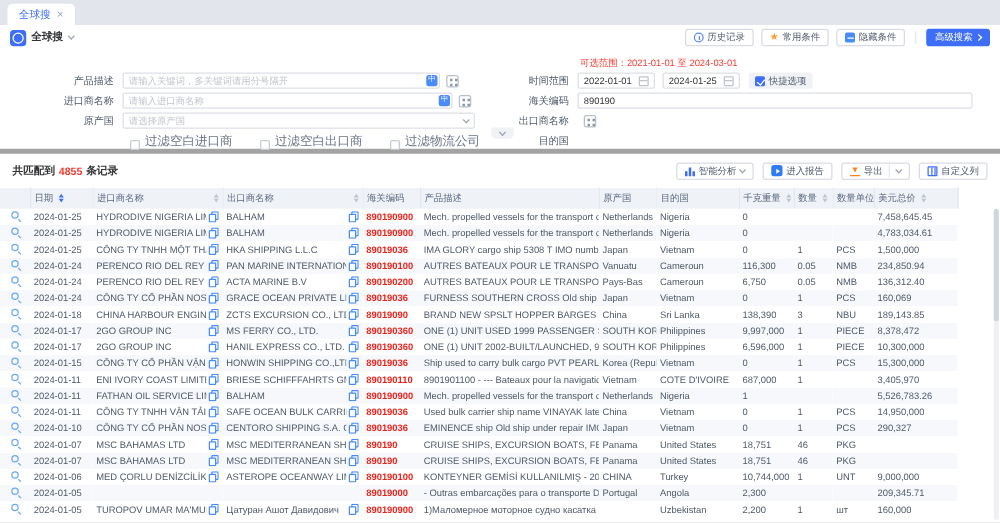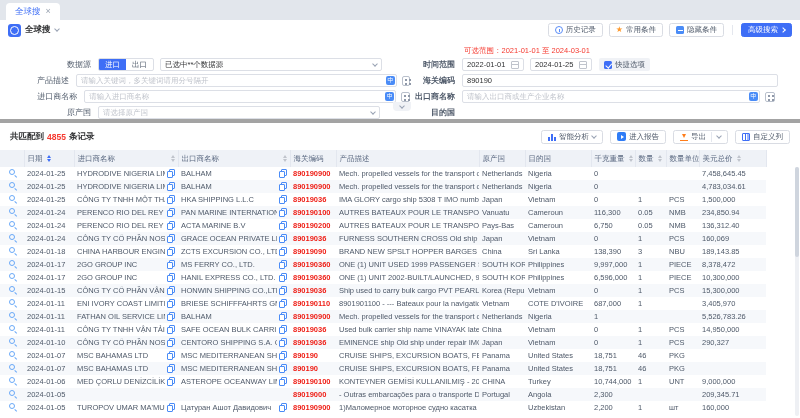--- a/index.html
+++ b/index.html
@@ -29,21 +29,21 @@
   .hide-ico::after{content:"";position:absolute;left:1.5px;top:3.5px;width:5px;height:1px;background:#fff;}
 
   
   .filter{position:absolute;top:40px;left:0;right:0;height:79px;background:#fff;}
   .fcol{position:absolute;top:18px;display:flex;flex-direction:column;}
   .fcol-left{left:0;width:410px;}
   .fcol-right{left:400px;width:400px;}
   .frow{display:flex;align-items:center;height:13px;margin-bottom:3px;}
   .flabel{font-size:8px;color:#4e5969;text-align:right;white-space:nowrap;}
   .fcol-left .flabel{width:98px;padding-right:7px;}
-  .fcol-right .flabel{width:62px;padding-right:7px;font-weight:bold;}
+  .fcol-right .flabel{width:62px;padding-right:7px;}
   .finput{height:13px;border:1px solid #dcdfe6;border-radius:2px;background:#fff;font-size:7.5px;padding:0 4px;color:#303133;display:flex;align-items:center;font-family:inherit;}
   .finput::placeholder{color:#c0c4cc;}
   input.finput{outline:none;}
   .inwrap{position:relative;display:flex;align-items:center;}
   .trans-ico{position:absolute;right:2px;width:9px;height:9px;background:#4a8cf7;border-radius:2px;color:#fff;font-size:6px;line-height:9px;text-align:center;cursor:pointer;}
   .grid-ico{width:10px;height:10px;border:1px solid #b9c0cc;border-radius:2px;position:relative;margin-left:5px;cursor:pointer;}
   .grid-ico::before{content:"";position:absolute;left:2px;top:2px;width:2px;height:2px;background:#8f98a8;box-shadow:4px 0 #8f98a8,0 4px #8f98a8,4px 4px #8f98a8;}
   .fselect{justify-content:space-between;cursor:pointer;}
   .fselect .ph{color:#c0c4cc;}
   .seg{display:flex;height:13px;border:1px solid #dcdfe6;border-radius:2px;overflow:hidden;margin-right:6px;}
@@ -140,42 +140,31 @@
         <span>高级搜索</span>
         <span class="arrow-r"></span>
       </div>
     </div>
   </div>
 
   <div class="filter">
 
     <div class="fcol fcol-left">
       <div class="frow">
-        <span class="flabel">数据源</span>
-        <div class="seg">
-          <span class="on">进口</span>
-          <span>出口</span>
-        </div>
-        <div class="finput fselect" style="width:222px;">
-          <span>已选中**个数据源</span>
-          <span class="chev"></span>
-        </div>
-      </div>
-      <div class="frow">
         <span class="flabel">产品描述</span>
         <div class="inwrap">
-          <input class="finput" style="width: 321px; " placeholder="请输入关键词，多关键词请用分号隔开">
+          <input class="finput" style="width: 254px; " placeholder="请输入关键词，多关键词请用分号隔开">
           <span class="trans-ico">中</span>
         </div>
         <span class="grid-ico"></span>
       </div>
       <div class="frow">
         <span class="flabel">进口商名称</span>
         <div class="inwrap">
-          <input class="finput" style="width: 312px; padding-right: 14px;" placeholder="请输入进口商名称">
+          <input class="finput" style="width: 264px; padding-right: 14px;" placeholder="请输入进口商名称">
           <span class="trans-ico">中</span>
         </div>
         <span class="grid-ico"></span>
       </div>
       <div class="frow">
         <span class="flabel">原产国</span>
         <div class="finput fselect" style="width:282px;">
           <span class="ph">请选择原产国</span>
           <span class="chev"></span>
         </div>
@@ -212,24 +201,20 @@
           <span class="cb-on"></span>
           <span>快捷选项</span>
         </div>
       </div>
       <div class="frow">
         <span class="flabel">海关编码</span>
         <input class="finput" style="width: 316px;" value="890190">
       </div>
       <div class="frow">
         <span class="flabel">出口商名称</span>
-        <div class="inwrap">
-          <input class="finput" style="width: 298px; padding-right: 14px;" placeholder="请输入出口商或生产企业名称">
-          <span class="trans-ico">中</span>
-        </div>
         <span class="grid-ico"></span>
       </div>
       <div class="frow">
         <span class="flabel">目的国</span>
       </div>
     </div>
 
     <div class="collapse-pill">
       <span class="chev"></span>
     </div>

